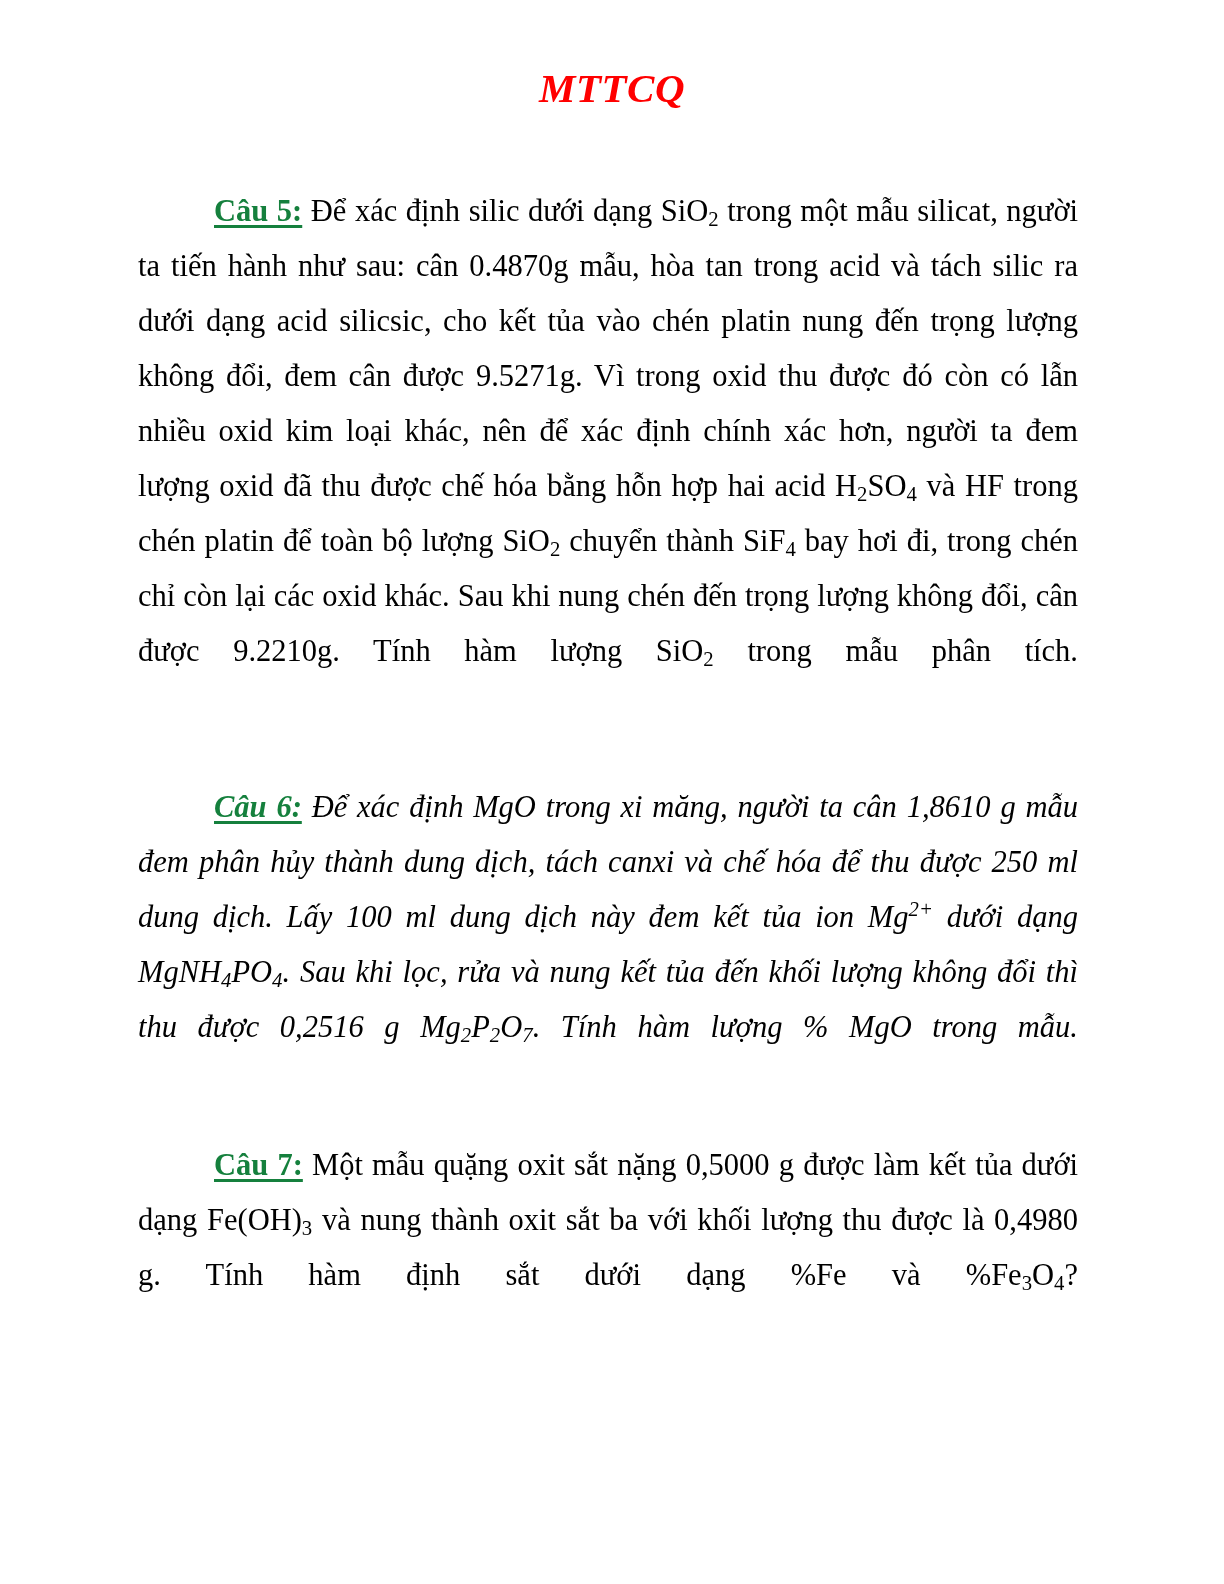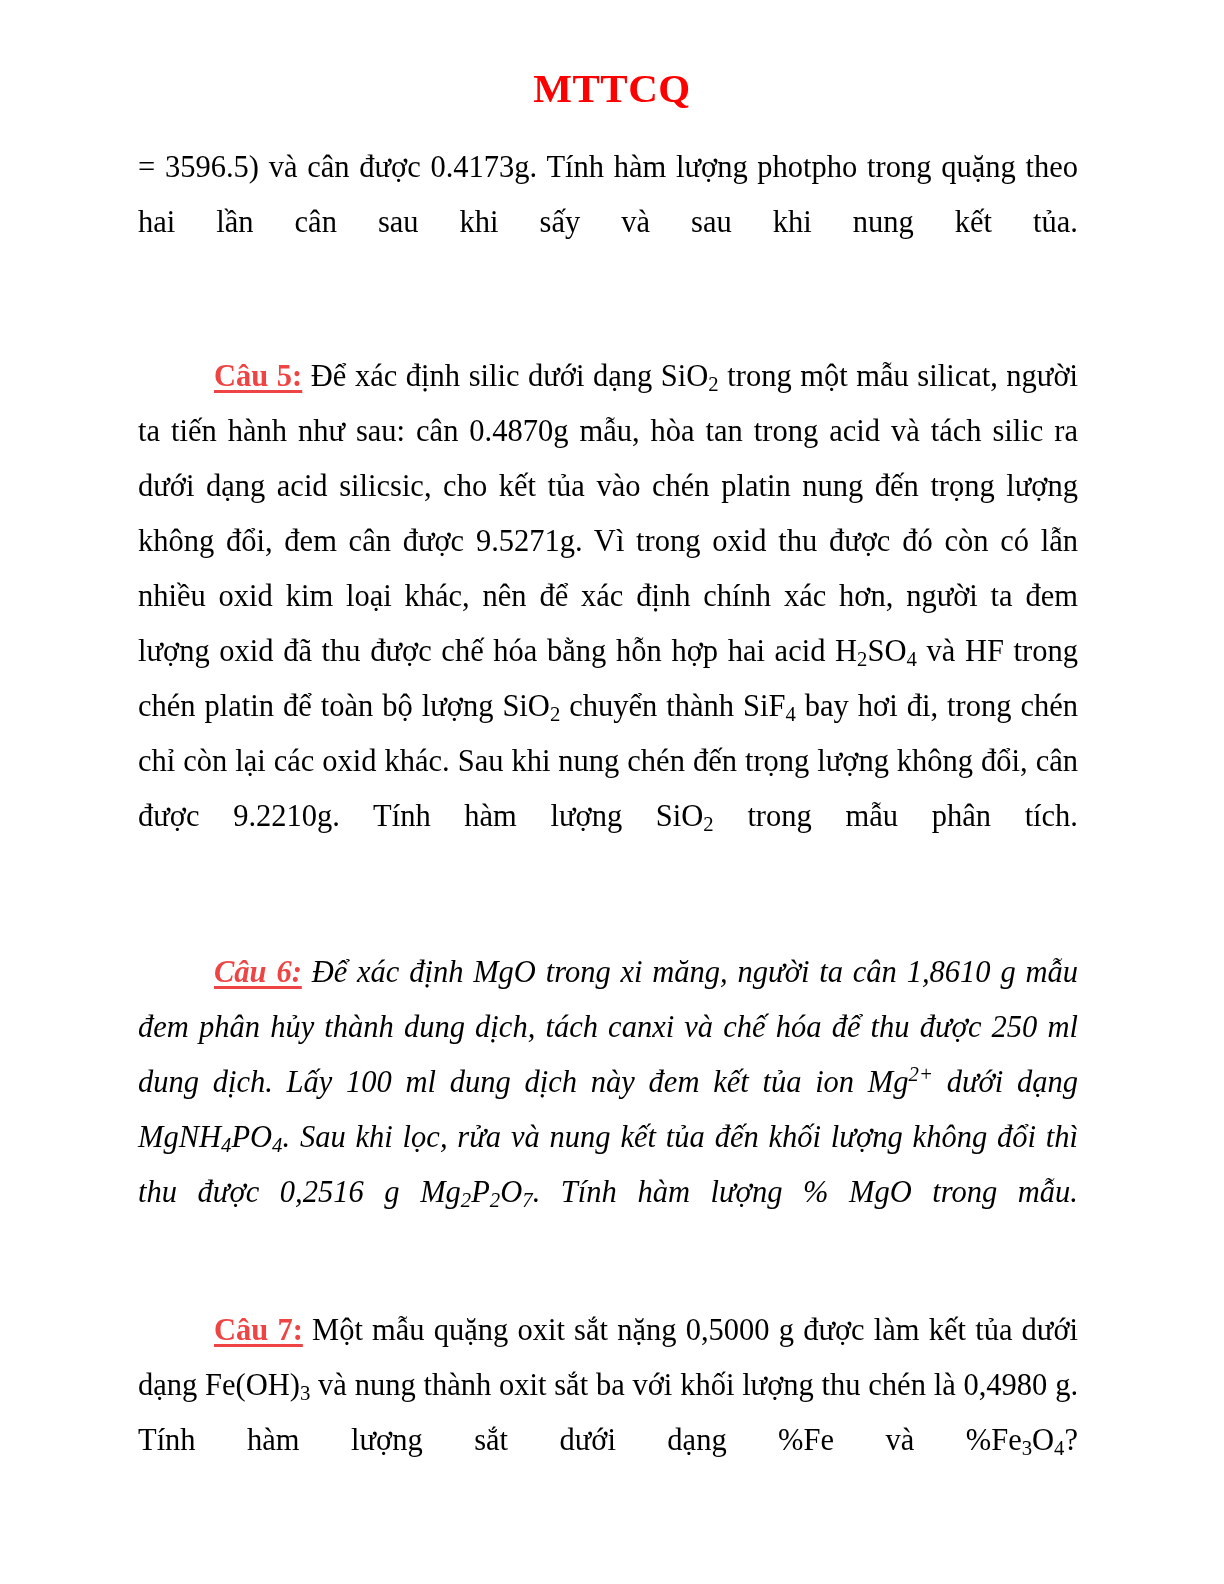--- a/index.html
+++ b/index.html
@@ -17,20 +17,21 @@
     color: #000000;
   }
   .doc-title {
     position: absolute;
     top: 66px;
     left: 0;
     width: 1224px;
     text-align: center;
     font-size: 41px;
     font-weight: bold;
+    font-style: italic;
     color: #FF0000;
     letter-spacing: 0.5px;
     line-height: 1.1;
   }
   .body-block {
     position: absolute;
     top: 140px;
     left: 138px;
     width: 940px;
   }
@@ -55,21 +56,21 @@
     margin-top: 46px;
     font-style: italic;
   }
   
   p.para::after {
     content: "";
     display: inline-block;
     width: 100%;
   }
   .qlabel {
-    color: #ef4444;
+    color: #15803d;
     font-weight: bold;
     text-decoration: underline;
     text-decoration-thickness: 3px;
     text-underline-offset: 4px;
     white-space: nowrap;
   }
   sub {
     font-size: 0.68em;
     vertical-align: -0.26em;
     line-height: 0;
@@ -82,23 +83,22 @@
 </style>
 </head>
 <body>
 
 <div class="page">
 
   <div class="doc-title">MTTCQ</div>
 
   <div class="body-block">
 
-    <p class="para"><span>= 3596.5) và cân được 0.4173g. Tính hàm lượng photpho trong quặng theo hai lần cân sau khi sấy và sau khi nung kết tủa.</span></p>
 
     <p class="para indent gap-md"><span class="qlabel">Câu 5:</span> <span>Để xác định silic dưới dạng SiO</span><sub>2</sub><span> trong một mẫu silicat, người ta tiến hành như sau: cân 0.4870g mẫu, hòa tan trong acid và tách silic ra dưới dạng acid silicsic, cho kết tủa vào chén platin nung đến trọng lượng không đổi, đem cân được 9.5271g. Vì trong oxid thu được đó còn có lẫn nhiều oxid kim loại khác, nên để xác định chính xác hơn, người ta đem lượng oxid đã thu được chế hóa bằng hỗn hợp hai acid H</span><sub>2</sub><span>SO</span><sub>4</sub><span> và HF trong chén platin để toàn bộ lượng SiO</span><sub>2</sub><span> chuyển thành SiF</span><sub>4</sub><span> bay hơi đi, trong chén chỉ còn lại các oxid khác. Sau khi nung chén đến trọng lượng không đổi, cân được 9.2210g. Tính hàm lượng SiO</span><sub>2</sub><span> trong mẫu phân tích.</span></p>
 
     <p class="para indent gap-lg"><span class="qlabel">Câu 6:</span> <span>Để xác định MgO trong xi măng, người ta cân 1,8610 g mẫu đem phân hủy thành dung dịch, tách canxi và chế hóa để thu được 250 ml dung dịch. Lấy 100 ml dung dịch này đem kết tủa ion Mg</span><sup>2+</sup><span> dưới dạng MgNH</span><sub>4</sub><span>PO</span><sub>4</sub><span>. Sau khi lọc, rửa và nung kết tủa đến khối lượng không đổi thì thu được 0,2516 g Mg</span><sub>2</sub><span>P</span><sub>2</sub><span>O</span><sub>7</sub><span>. Tính hàm lượng % MgO trong mẫu.</span></p>
 
-    <p class="para indent gap-sm"><span class="qlabel">Câu 7:</span> <span>Một mẫu quặng oxit sắt nặng 0,5000 g được làm kết tủa dưới dạng Fe(OH)</span><sub>3</sub><span> và nung thành oxit sắt ba với khối lượng thu chén là 0,4980 g. Tính hàm lượng sắt dưới dạng %Fe và %Fe</span><sub>3</sub><span>O</span><sub>4</sub><span>?</span></p>
+    <p class="para indent gap-sm"><span class="qlabel">Câu 7:</span> <span>Một mẫu quặng oxit sắt nặng 0,5000 g được làm kết tủa dưới dạng Fe(OH)</span><sub>3</sub><span> và nung thành oxit sắt ba với khối lượng thu được là 0,4980 g. Tính hàm định sắt dưới dạng %Fe và %Fe</span><sub>3</sub><span>O</span><sub>4</sub><span>?</span></p>
 
   </div>
 
 </div>
 
 </body></html>

